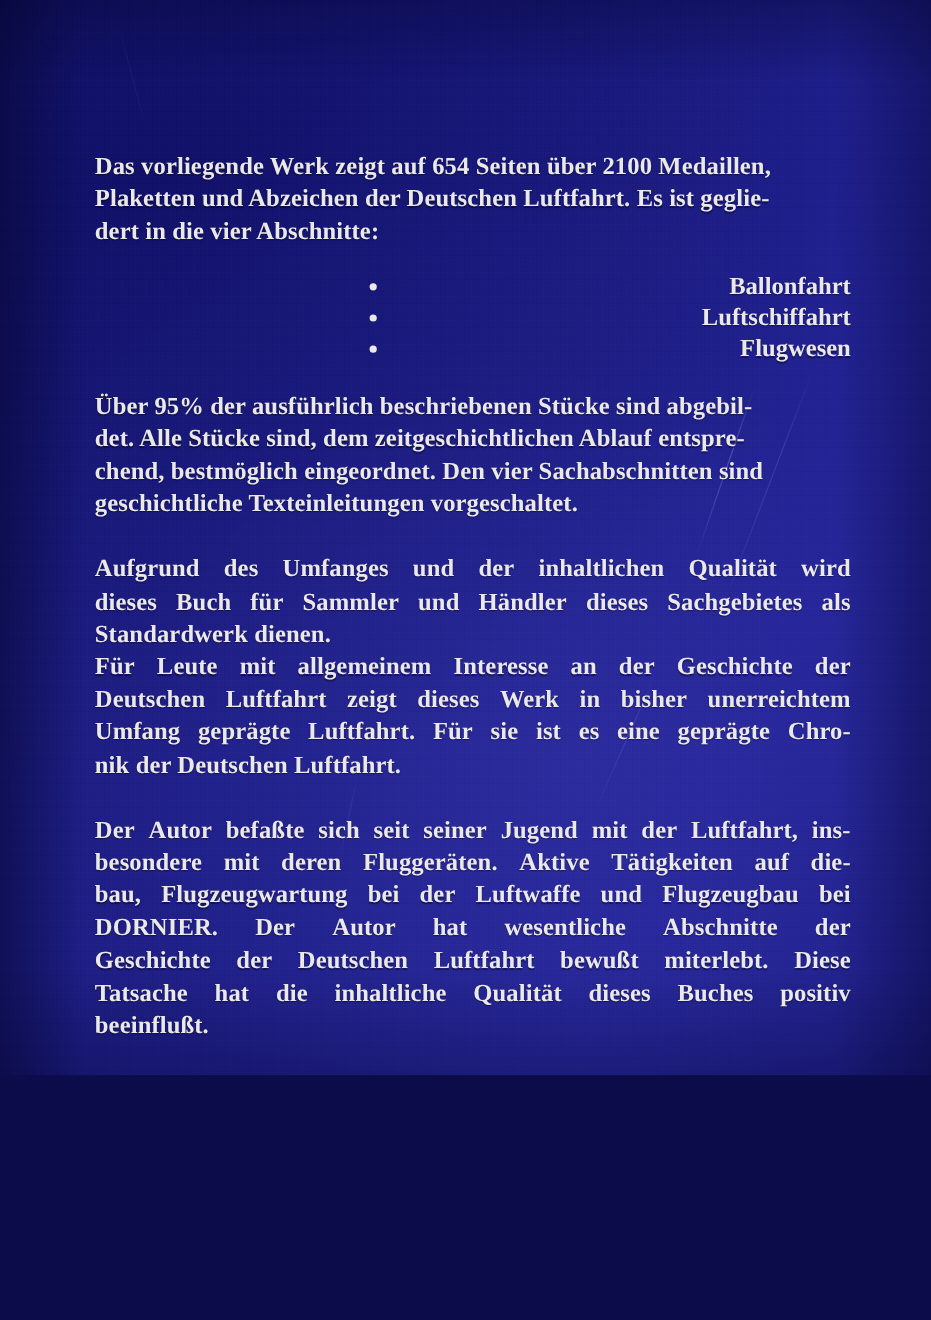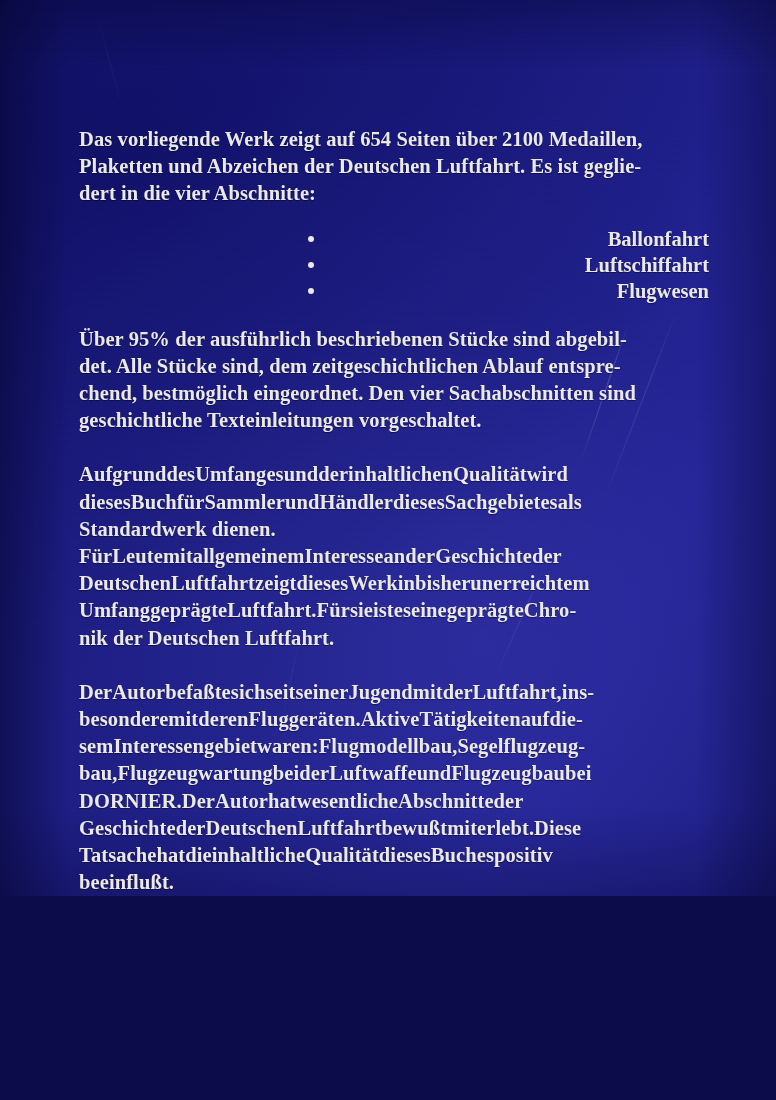--- a/index.html
+++ b/index.html
@@ -83,20 +83,21 @@
   }
 
   
   .line {
     display: block;
     white-space: nowrap;
   }
   
   .line.just {
     display: flex;
+    justify-content: space-between;
     white-space: normal;
   }
   .line.just > i {
     font-style: normal;
   }
 
   .gap-para { height: 27px; }
   .gap-list-top { height: 18px; }
   .gap-list-bottom { height: 22px; }
 
@@ -260,27 +261,20 @@
           <i>besondere</i>
           <i>mit</i>
           <i>deren</i>
           <i>Fluggeräten.</i>
           <i>Aktive</i>
           <i>Tätigkeiten</i>
           <i>auf</i>
           <i>die-</i>
         </span>
       <span class="line just">
-          <i>sem</i>
-          <i>Interessengebiet</i>
-          <i>waren:</i>
-          <i>Flugmodellbau,</i>
-          <i>Segelflugzeug-</i>
-        </span>
-      <span class="line just">
           <i>bau,</i>
           <i>Flugzeugwartung</i>
           <i>bei</i>
           <i>der</i>
           <i>Luftwaffe</i>
           <i>und</i>
           <i>Flugzeugbau</i>
           <i>bei</i>
         </span>
       <span class="line just">

